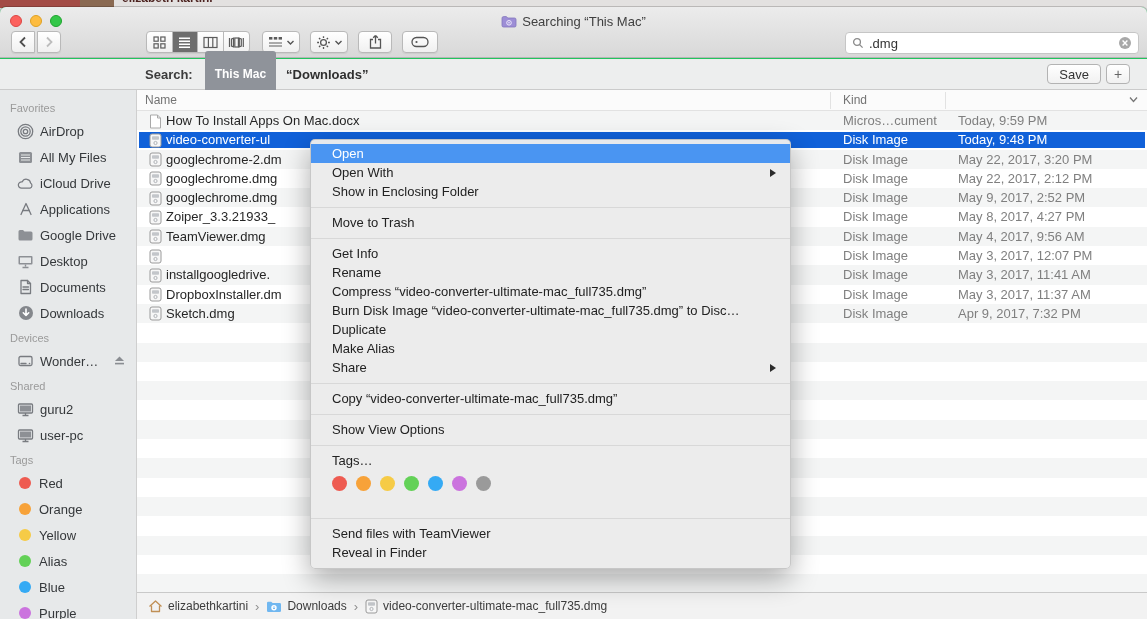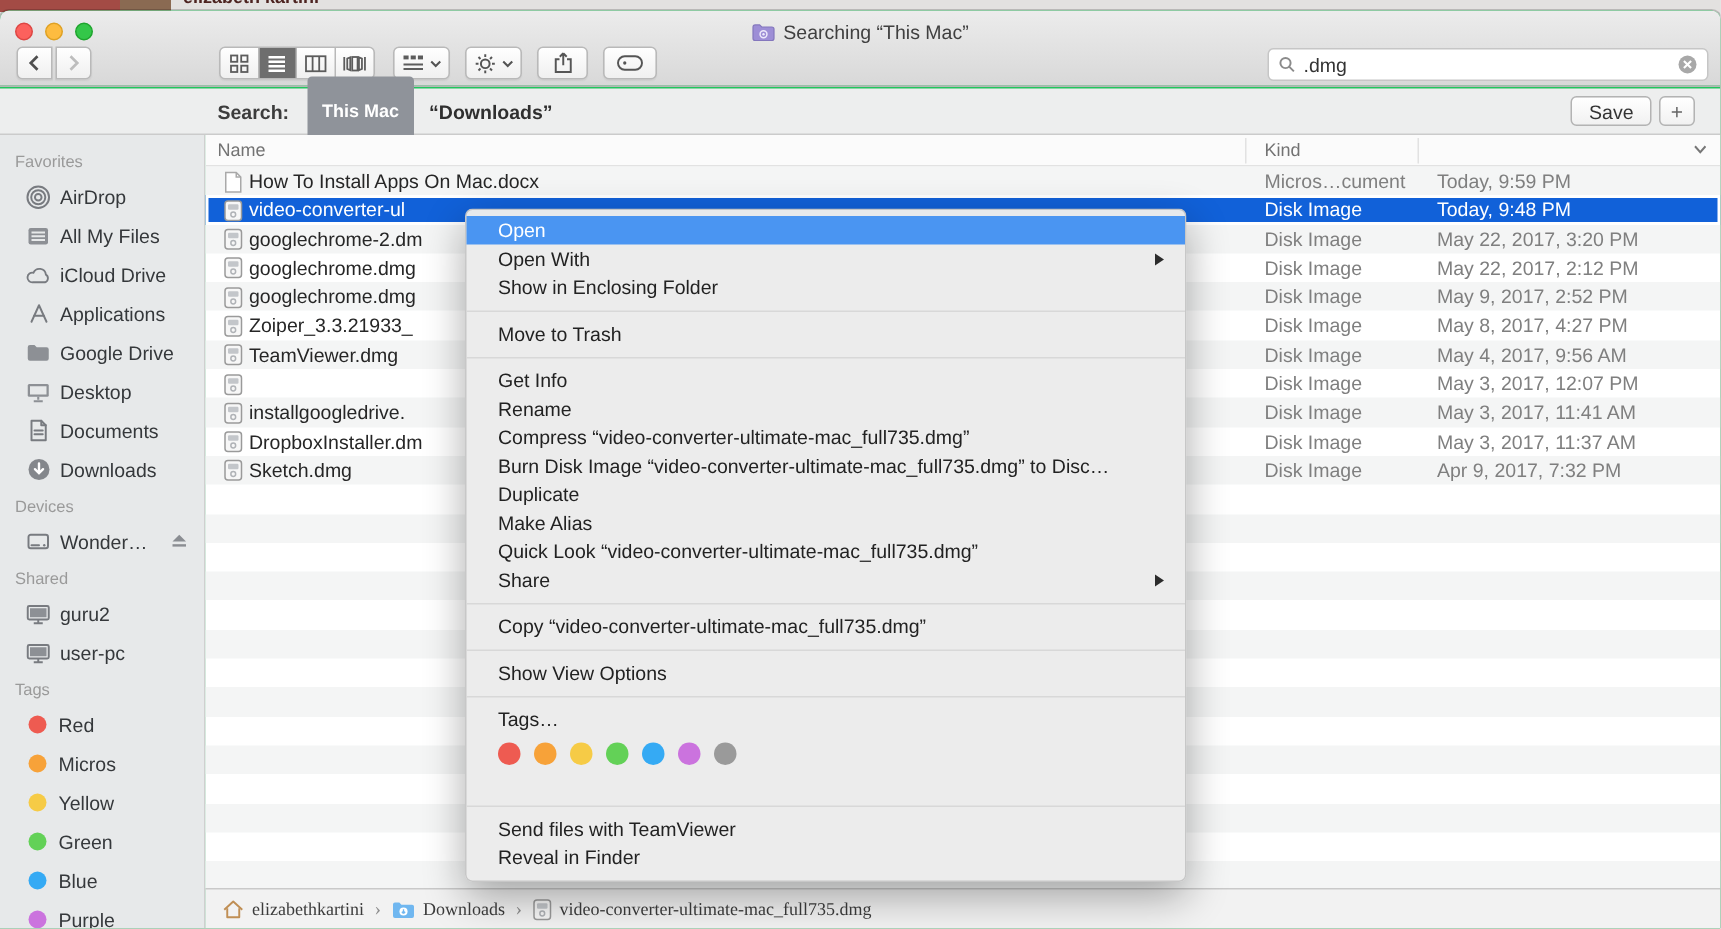--- a/index.html
+++ b/index.html
@@ -85,21 +85,21 @@
   .row.stripe { background:#f4f5f5; }
   .row.selected { background:#1161d9; color:#fff; box-shadow:inset 0 0 0 2px #fff; }
   .row .cell-name { position:absolute; left:29px; top:2px; width:276px; overflow:hidden; white-space:nowrap; }
   .row .cell-kind { position:absolute; left:706px; top:2px; color:#7f7f7f; }
   .row .cell-date { position:absolute; left:821px; top:2px; color:#7f7f7f; }
   .row.selected .cell-kind, .row.selected .cell-date { color:#fff; }
   .row .fic { position:absolute; left:12px; top:2.5px; width:13px; height:14px; }
 
   
   #path-bar { position:absolute; left:137px; bottom:0; width:1010px; height:27px; background:#f2f2f2;
-    border-top:1px solid #c9c9c9; display:flex; align-items:center; padding-left:11px; font-size:12px; color:#3c3c3c;font-family:Liberation Serif, serif; }
+    border-top:1px solid #c9c9c9; display:flex; align-items:center; padding-left:11px; font-size:12px; color:#3c3c3c; }
   .path-seg { display:flex; align-items:center; gap:5px; }
   .path-chev { color:#8f8f8f; font-size:13px; margin:0 7px; }
 
   
   #context-menu { position:absolute; top:132px; left:310px; width:481px; background:rgba(236,236,236,.98);
     border:1px solid rgba(0,0,0,.16); border-radius:5px; box-shadow:0 10px 28px rgba(0,0,0,.33);
     padding:4px 0 6px 0; z-index:50; }
   .mi { height:19px; line-height:19px; font-size:13px; color:#222; padding-left:21px; position:relative;
     white-space:nowrap; overflow:hidden; }
   .mi.hl { background:#4a95f2; color:#fff; }
@@ -383,29 +383,29 @@
           </span>
           <span>user-pc</span>
         </div>
         <div class="sb-header">Tags</div>
         <div class="sb-item">
           <span class="tag-dot" style="background: rgb(238, 91, 81);"></span>
           <span>Red</span>
         </div>
         <div class="sb-item">
           <span class="tag-dot" style="background: rgb(247, 162, 57);"></span>
-          <span>Micros</span>
+          <span>Orange</span>
         </div>
         <div class="sb-item">
           <span class="tag-dot" style="background: rgb(246, 203, 70);"></span>
           <span>Yellow</span>
         </div>
         <div class="sb-item">
           <span class="tag-dot" style="background: rgb(99, 209, 87);"></span>
-          <span>Green</span>
+          <span>Alias</span>
         </div>
         <div class="sb-item">
           <span class="tag-dot" style="background: rgb(53, 170, 244);"></span>
           <span>Blue</span>
         </div>
         <div class="sb-item">
           <span class="tag-dot" style="background: rgb(203, 115, 222);"></span>
           <span>Purple</span>
         </div>
       </div>
@@ -617,21 +617,20 @@
         <div class="mi">Show in Enclosing Folder</div>
         <div class="msep"></div>
         <div class="mi">Move to Trash</div>
         <div class="msep"></div>
         <div class="mi">Get Info</div>
         <div class="mi">Rename</div>
         <div class="mi">Compress “video-converter-ultimate-mac_full735.dmg”</div>
         <div class="mi">Burn Disk Image “video-converter-ultimate-mac_full735.dmg” to Disc…</div>
         <div class="mi">Duplicate</div>
         <div class="mi">Make Alias</div>
-        <div class="mi">Quick Look “video-converter-ultimate-mac_full735.dmg”</div>
         <div class="mi">Share<span class="sub-arrow">
             <svg width="8" height="10" viewBox="0 0 8 10">
               <path d="M1 1 L7 5 L1 9 Z" fill="#2b2b2b"></path>
             </svg>
           </span></div>
         <div class="msep"></div>
         <div class="mi">Copy “video-converter-ultimate-mac_full735.dmg”</div>
         <div class="msep"></div>
         <div class="mi">Show View Options</div>
         <div class="msep"></div>

